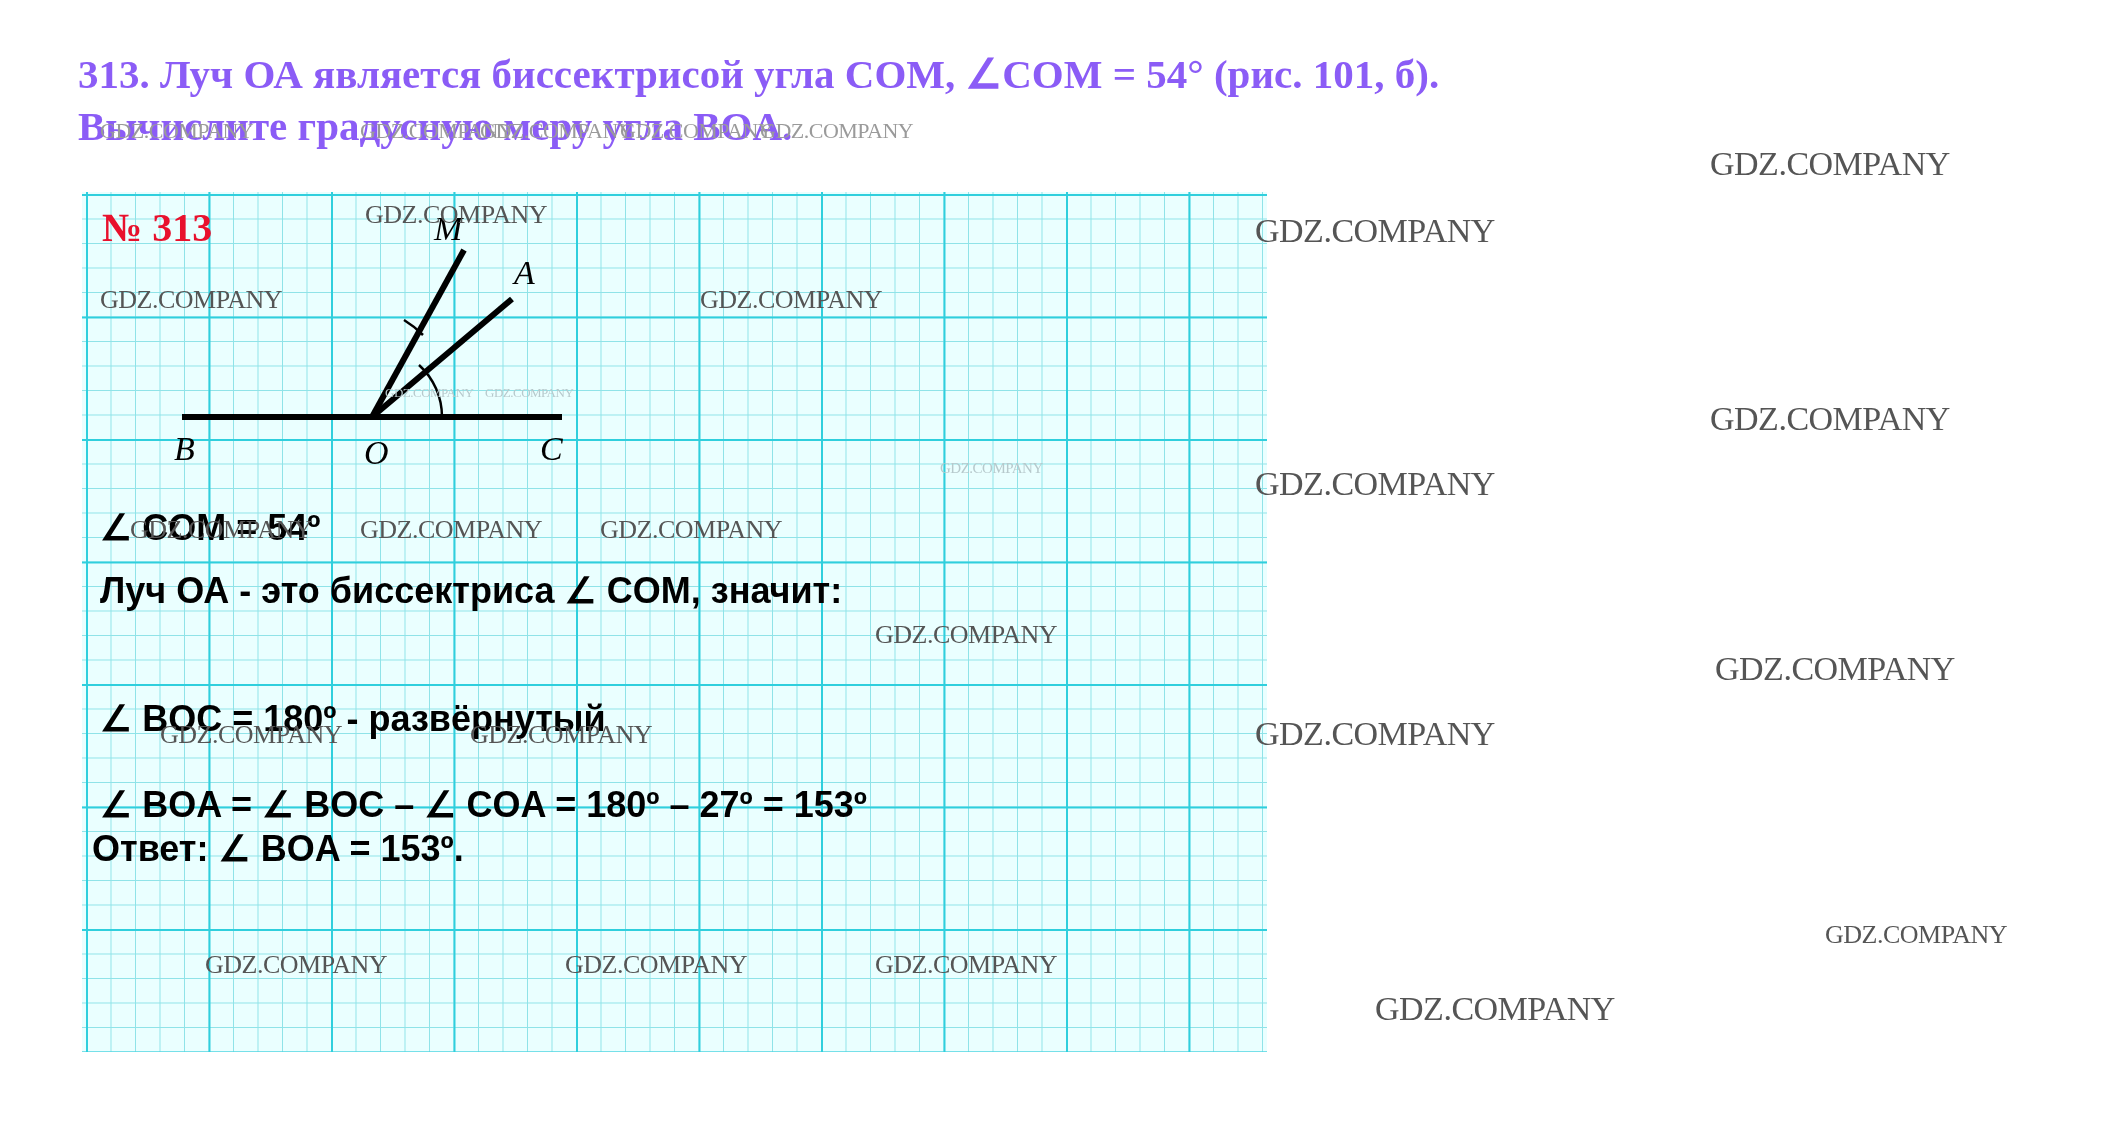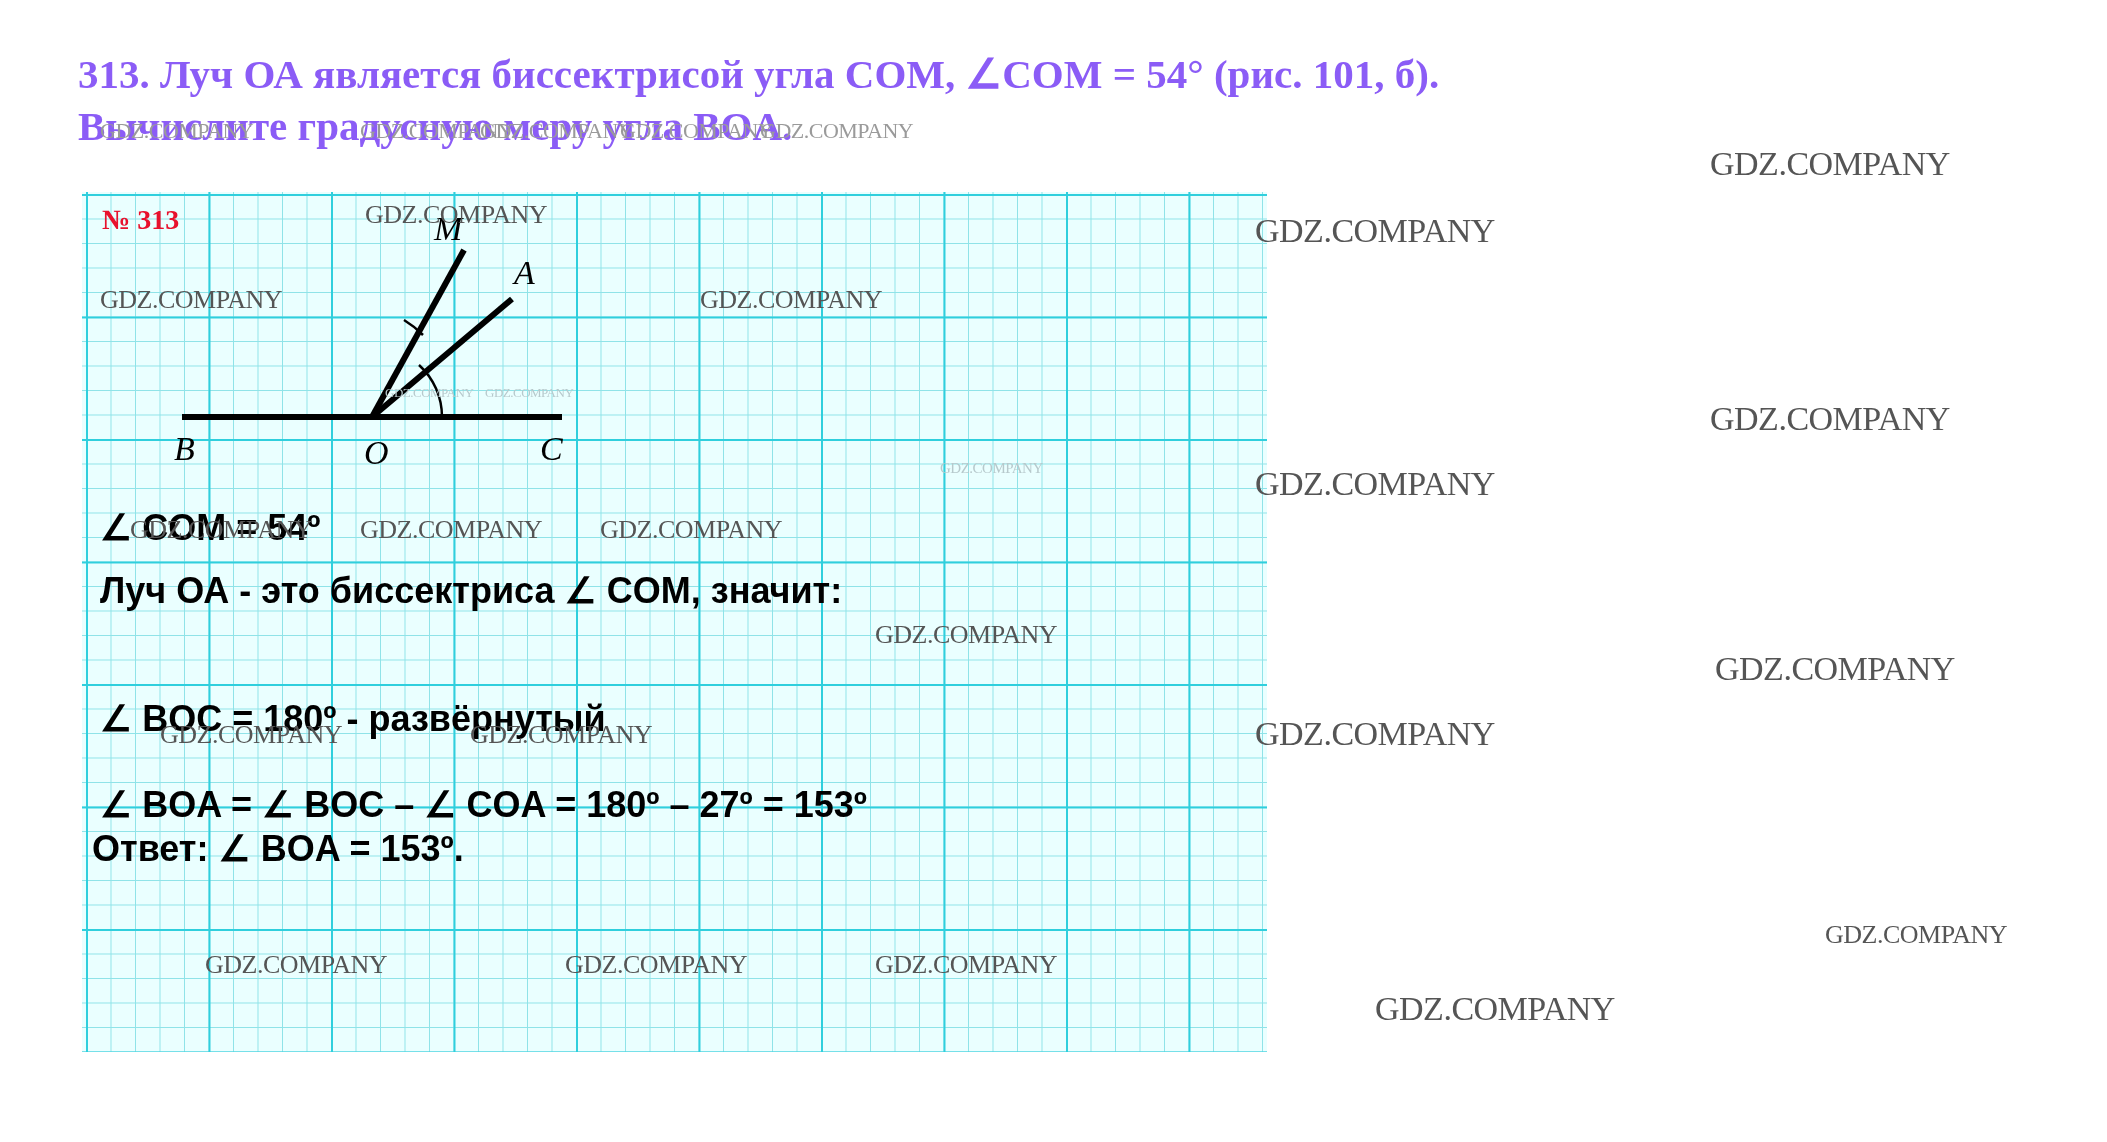--- a/index.html
+++ b/index.html
@@ -65,21 +65,21 @@
     color: #000000;
     font-family: "Liberation Sans", sans-serif;
     font-weight: bold;
     white-space: nowrap;
   }
 
   #problem-number {
     left: 20px;
     top: 12px;
     color: #e8112d;
-    font-size: 28px;
+    font-size: 40px;
     font-family: "Liberation Serif", serif;
     font-weight: bold;
   }
 
   .line-text { font-size: 36px; }
   #line-1 { left: 18px; top: 315px; }
   #line-2 { left: 18px; top: 378px; text-align: center; }
   #line-3 { left: 18px; top: 440px; }
   #line-4 { left: 18px; top: 506px; }
   #line-5 { left: 18px; top: 592px; }

